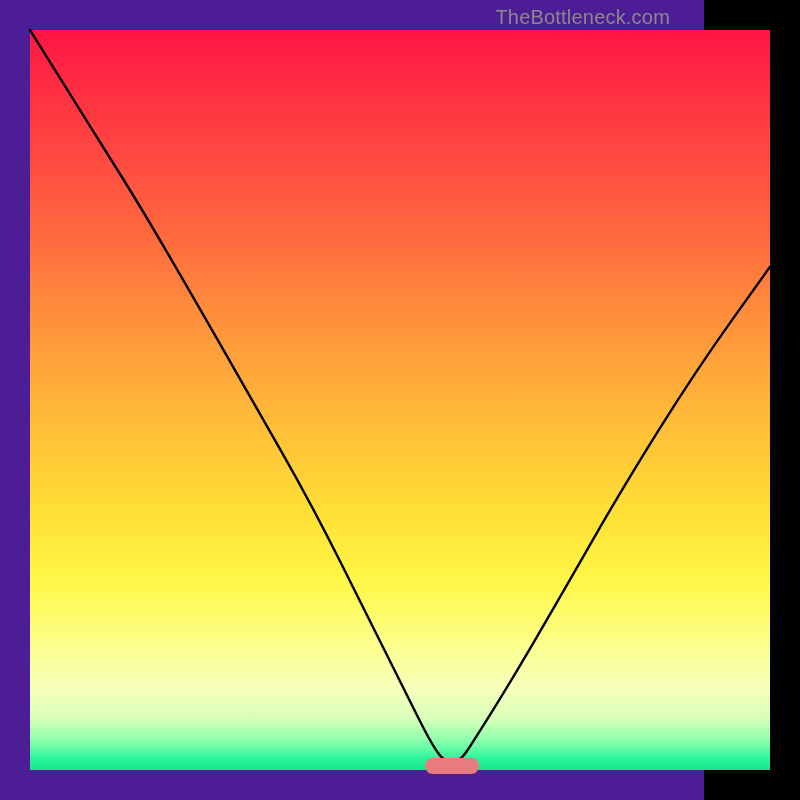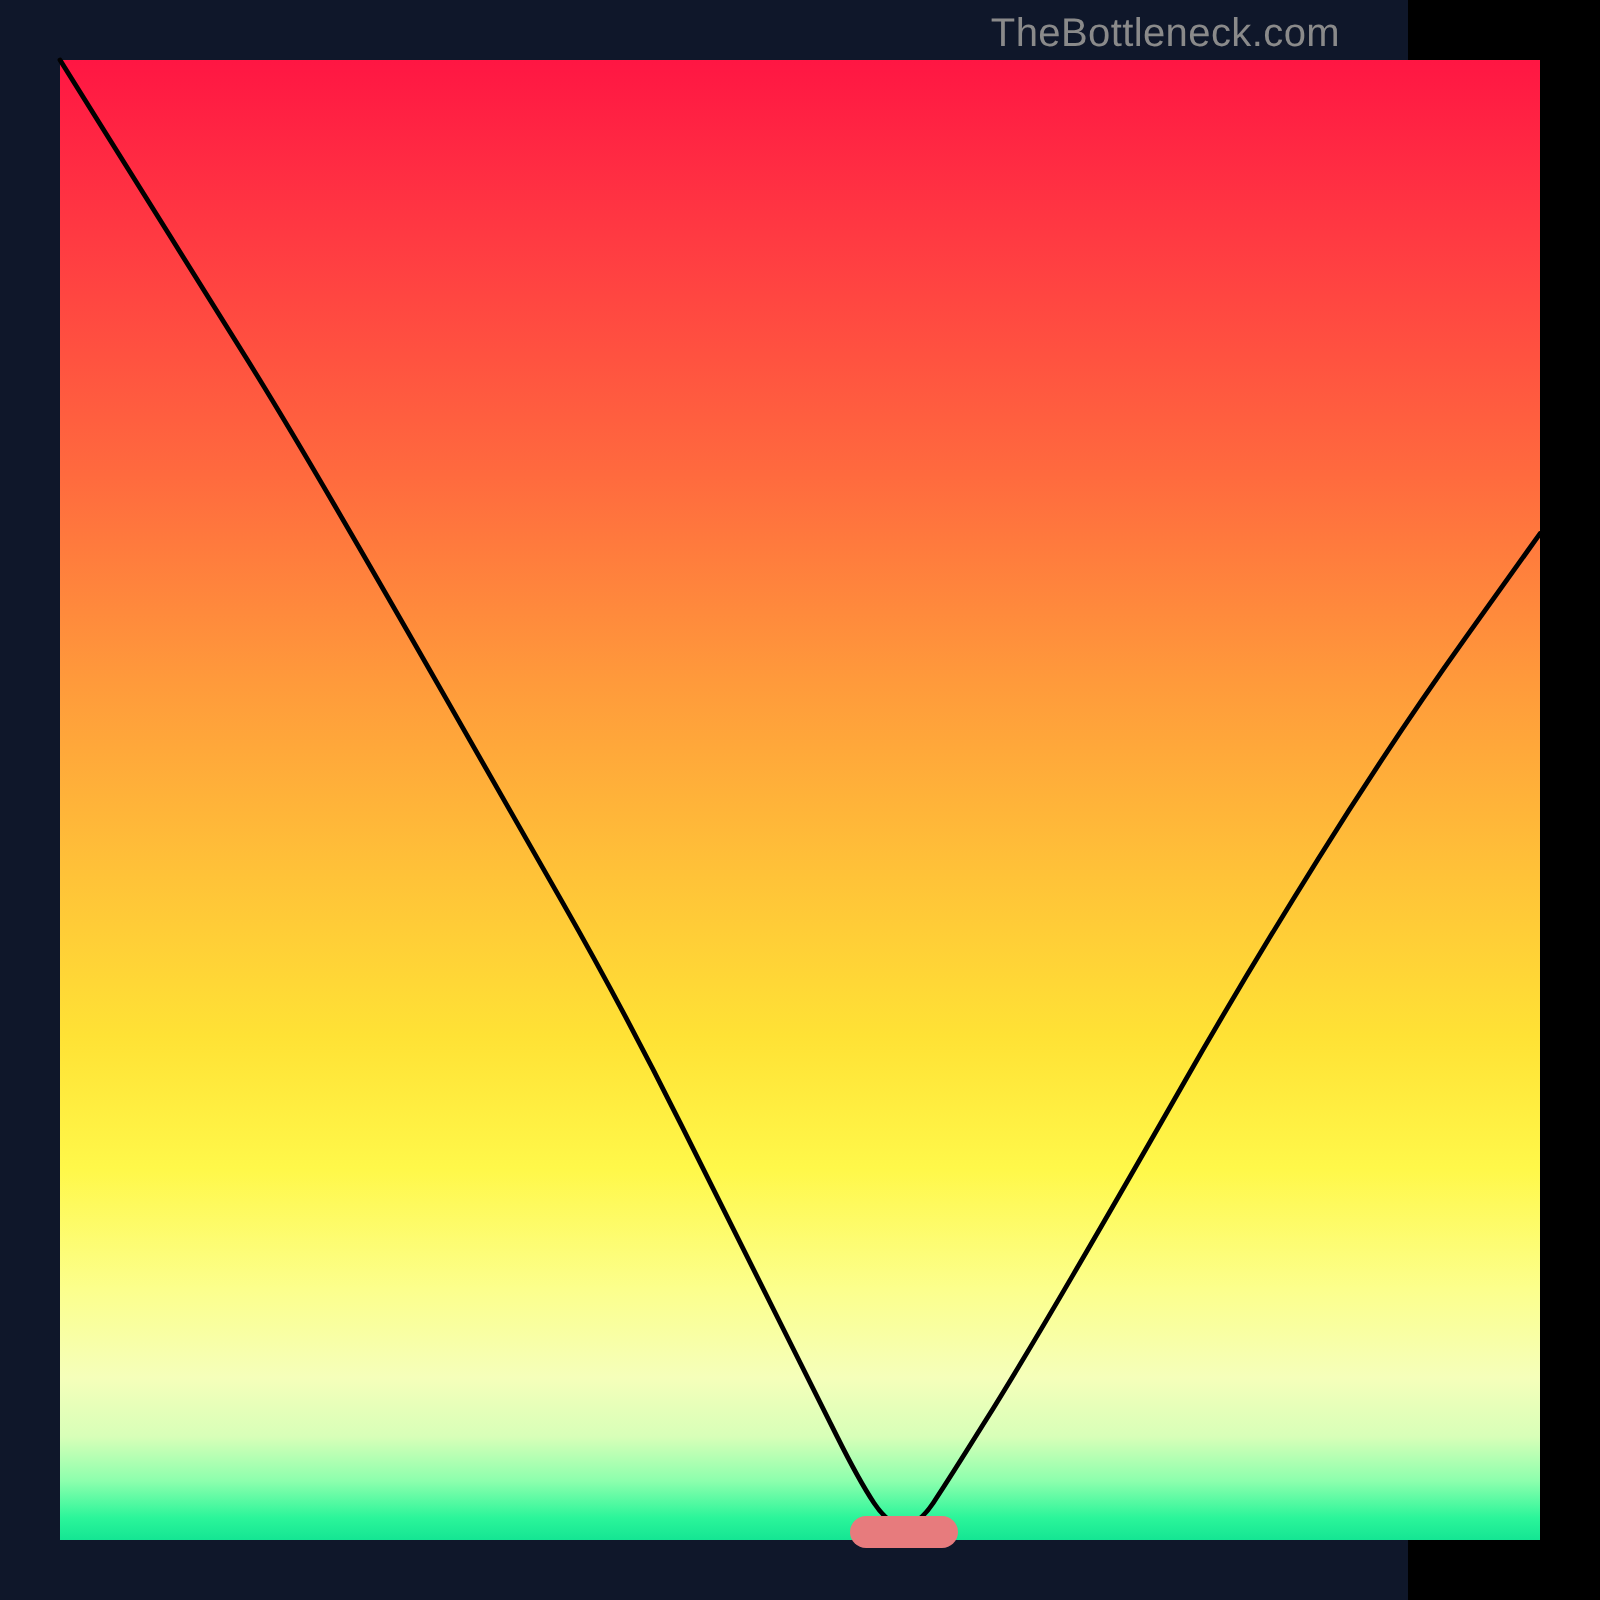--- a/index.html
+++ b/index.html
@@ -8,21 +8,21 @@
     width: 800px;
     height: 800px;
     overflow: hidden;
     background: #000;
     font-family: Arial, Helvetica, sans-serif;
   }
   .wrap {
     position: relative;
     width: 704px;
     height: 800px;
-    background: #0f172a;
+    background: #4c1d95;
   }
   .plot-area {
     position: absolute;
     left: 30px;
     top: 30px;
     width: 740px;
     height: 740px;
     
     background: linear-gradient(
       to bottom,

